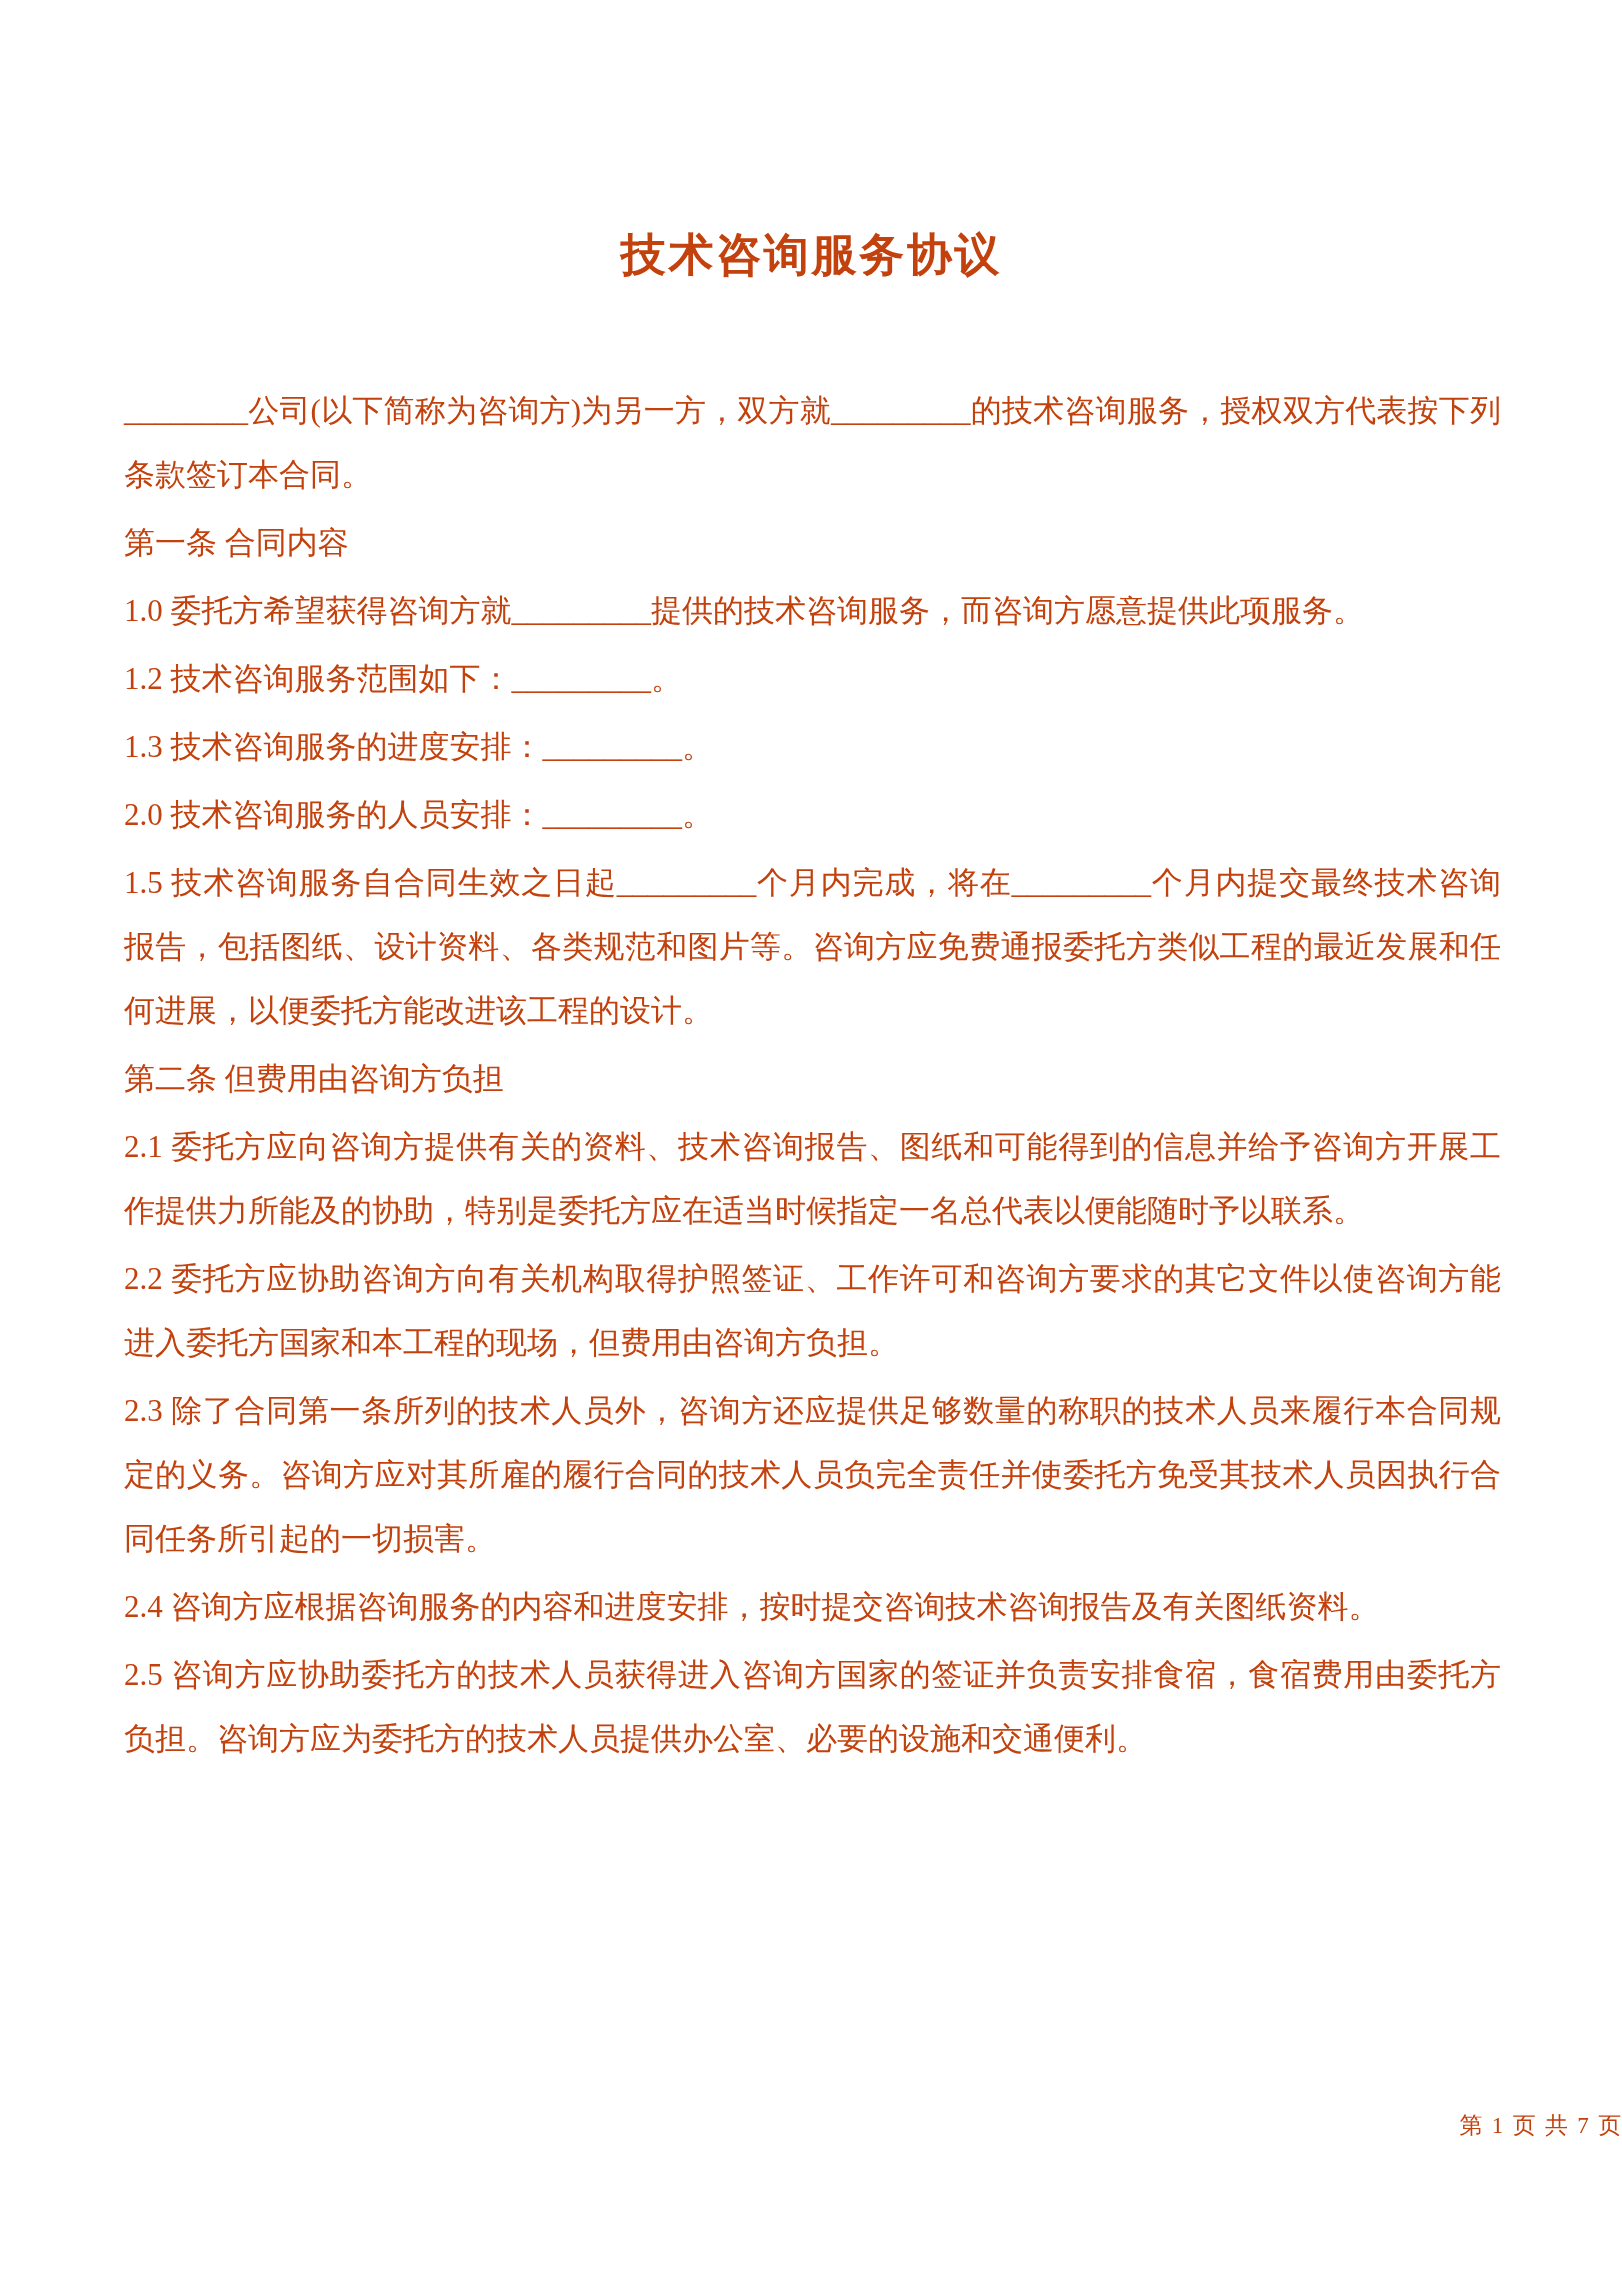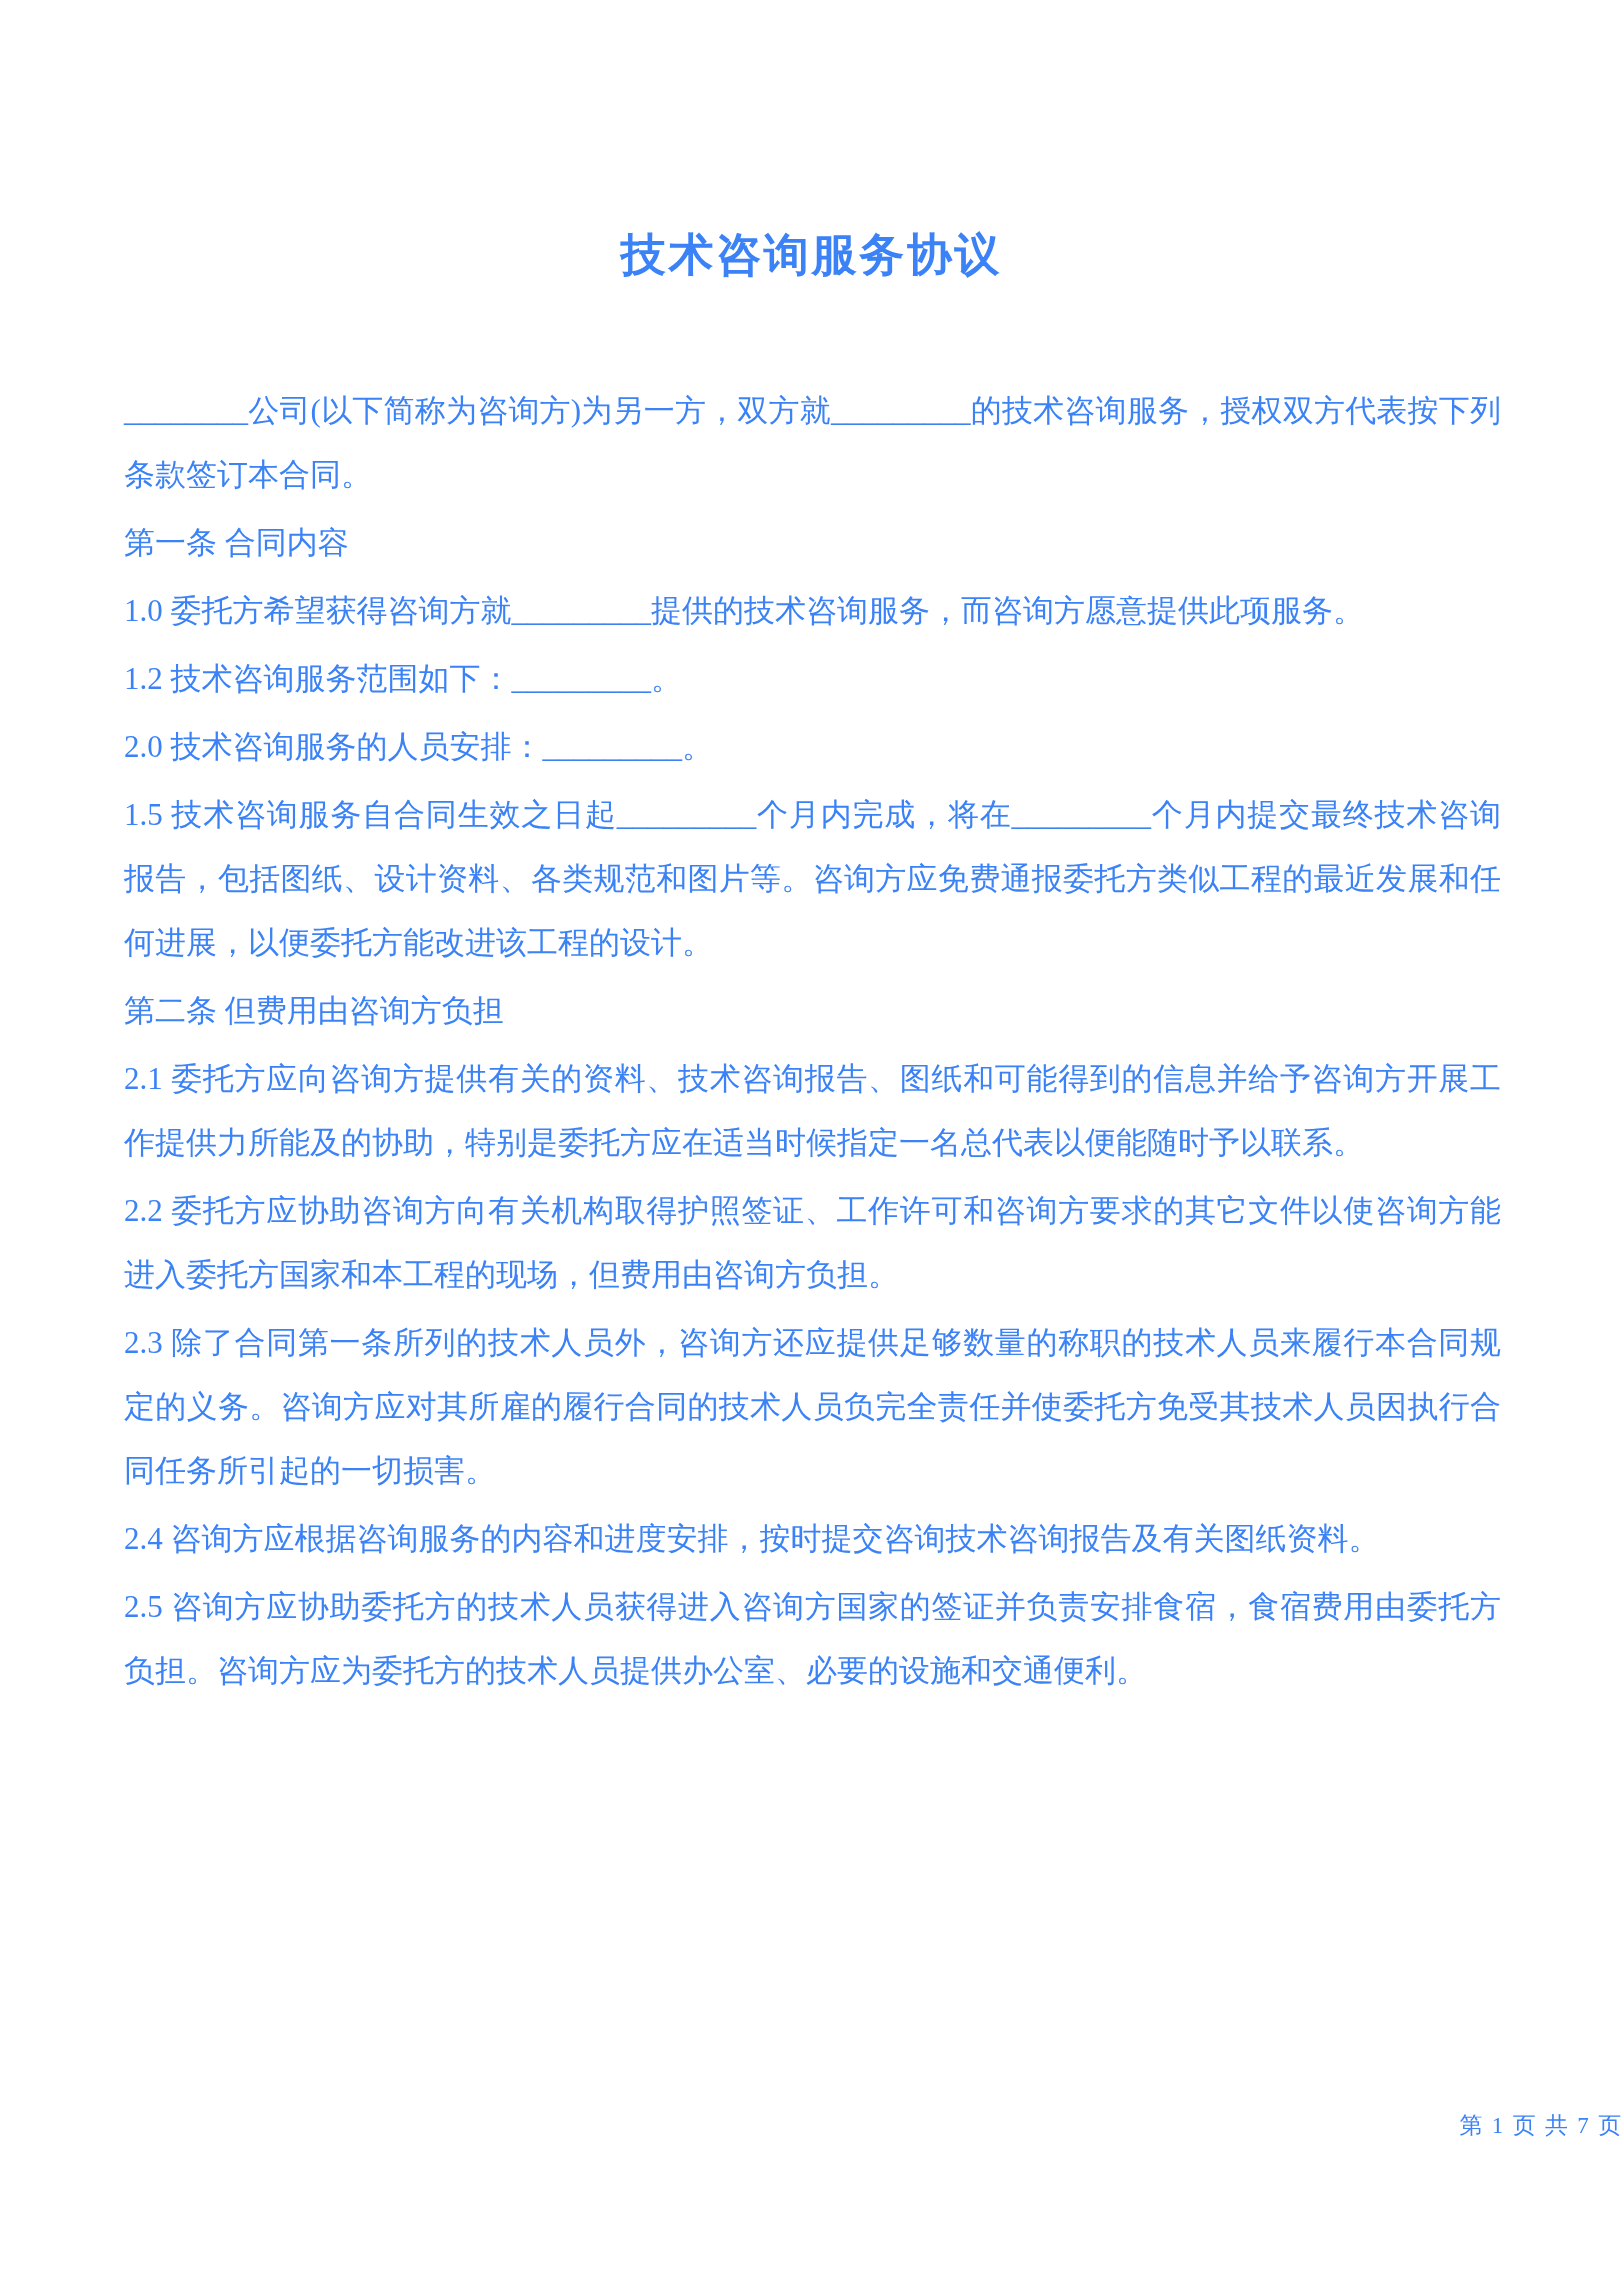--- a/index.html
+++ b/index.html
@@ -5,21 +5,21 @@
   html, body {
     margin: 0;
     padding: 0;
     background: #ffffff;
   }
   .page {
     position: relative;
     width: 1623px;
     height: 2294px;
     background: #ffffff;
-    color: #3b82f6;
+    color: #c2410c;
     font-family: "Liberation Serif", "DejaVu Serif", serif;
     overflow: hidden;
   }
   .doc-title {
     position: absolute;
     top: 198px;
     left: 0;
     width: 100%;
     text-align: center;
     font-size: 45px;
@@ -57,20 +57,21 @@
 <body>
 
 <div class="page">
   <h1 class="doc-title">技术咨询服务协议</h1>
 
   <div class="doc-content">
       <p class="para">________公司(以下简称为咨询方)为另一方，双方就_________的技术咨询服务，授权双方代表按下列条款签订本合同。</p>
       <p class="para">第一条 合同内容</p>
       <p class="para">1.0 委托方希望获得咨询方就_________提供的技术咨询服务，而咨询方愿意提供此项服务。</p>
       <p class="para">1.2 技术咨询服务范围如下：_________。</p>
+      <p class="para">1.3 技术咨询服务的进度安排：_________。</p>
       <p class="para">2.0 技术咨询服务的人员安排：_________。</p>
       <p class="para">1.5 技术咨询服务自合同生效之日起_________个月内完成，将在_________个月内提交最终技术咨询报告，包括图纸、设计资料、各类规范和图片等。咨询方应免费通报委托方类似工程的最近发展和任何进展，以便委托方能改进该工程的设计。</p>
       <p class="para">第二条 但费用由咨询方负担</p>
       <p class="para">2.1 委托方应向咨询方提供有关的资料、技术咨询报告、图纸和可能得到的信息并给予咨询方开展工作提供力所能及的协助，特别是委托方应在适当时候指定一名总代表以便能随时予以联系。</p>
       <p class="para">2.2 委托方应协助咨询方向有关机构取得护照签证、工作许可和咨询方要求的其它文件以使咨询方能进入委托方国家和本工程的现场，但费用由咨询方负担。</p>
       <p class="para">2.3 除了合同第一条所列的技术人员外，咨询方还应提供足够数量的称职的技术人员来履行本合同规定的义务。咨询方应对其所雇的履行合同的技术人员负完全责任并使委托方免受其技术人员因执行合同任务所引起的一切损害。</p>
       <p class="para">2.4 咨询方应根据咨询服务的内容和进度安排，按时提交咨询技术咨询报告及有关图纸资料。</p>
       <p class="para">2.5 咨询方应协助委托方的技术人员获得进入咨询方国家的签证并负责安排食宿，食宿费用由委托方负担。咨询方应为委托方的技术人员提供办公室、必要的设施和交通便利。</p>
     </div>
 

